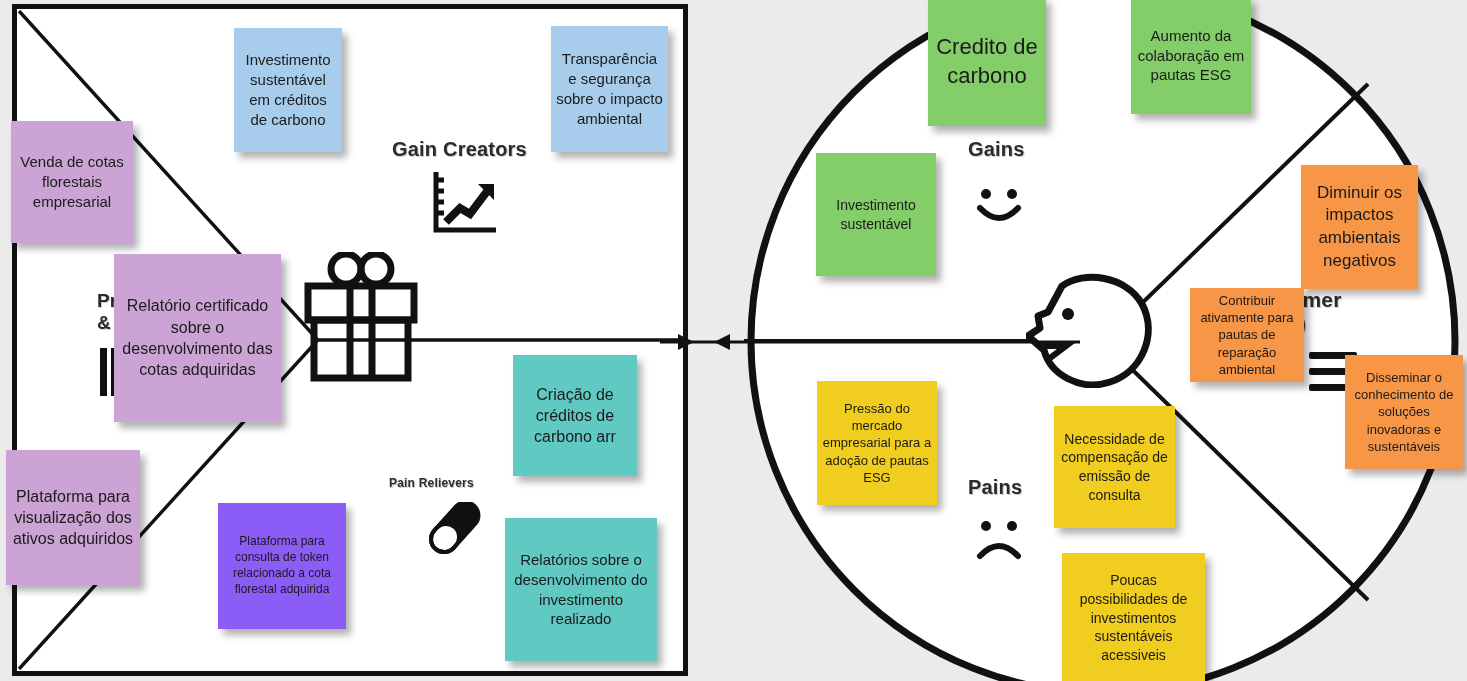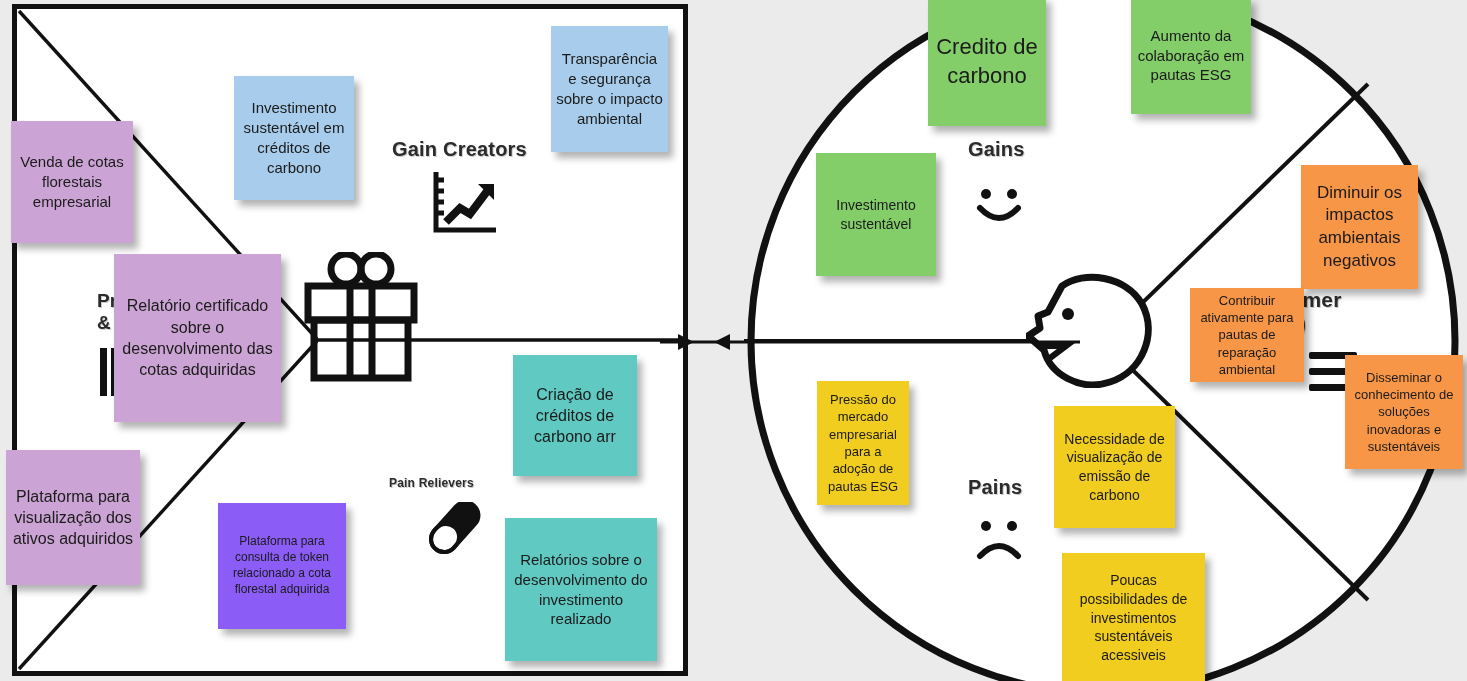--- a/index.html
+++ b/index.html
@@ -168,21 +168,21 @@
 
   <div class="sec-label" style="left:1242px; top:288px; font-size:21px;">Customer</div>
   <div class="sec-label" style="left:1242px; top:312px; font-size:21px;">Job(s)</div>
 
   <svg id="mid-arrow" viewBox="0 0 420 90">
     <line x1="0" y1="42" x2="420" y2="42" stroke="#111" stroke-width="3"></line>
     <polygon points="18,34 34,42 18,50" fill="#111"></polygon>
     <polygon points="70,34 54,42 70,50" fill="#111"></polygon>
   </svg>
 
-  <div class="note" id="n-blue-1" style="left:234px; top:28px; width:120px; height:124px; background:#a8cdec; font-size:15px;margin-top:48px;">
+  <div class="note" id="n-blue-1" style="left:234px; top:28px; width:108px; height:124px; background:#a8cdec; font-size:15px;">
     <span>Investimento sustentável em créditos de carbono</span>
   </div>
 
   <div class="note" id="n-blue-2" style="left:551px; top:26px; width:117px; height:126px; background:#a8cdec; font-size:15px;">
     <span>Transparência e segurança sobre o impacto ambiental</span>
   </div>
 
   <div class="note" id="n-purple-1" style="left:11px; top:121px; width:122px; height:122px; background:#cba3d4; font-size:15px;">
     <span>Venda de cotas florestais empresarial</span>
   </div>
@@ -224,25 +224,25 @@
   </div>
 
   <div class="note" id="n-orange-2" style="left:1190px; top:288px; width:114px; height:94px; background:#f79646; font-size:13px;">
     <span>Contribuir ativamente para pautas de reparação ambiental</span>
   </div>
 
   <div class="note" id="n-orange-3" style="left:1345px; top:355px; width:118px; height:114px; background:#f79646; font-size:13px;">
     <span>Disseminar o conhecimento de soluções inovadoras e sustentáveis</span>
   </div>
 
-  <div class="note" id="n-yellow-1" style="left:817px; top:381px; width:92px; height:124px; background:#f0cd1e; font-size:13px;">
+  <div class="note" id="n-yellow-1" style="left:817px; top:381px; width:120px; height:124px; background:#f0cd1e; font-size:13px;">
     <span>Pressão do mercado empresarial para a adoção de pautas ESG</span>
   </div>
 
   <div class="note" id="n-yellow-2" style="left:1054px; top:406px; width:121px; height:122px; background:#f0cd1e; font-size:14px;">
-    <span>Necessidade de visualização de emissão de carbono</span>
+    <span>Necessidade de compensação de emissão de consulta</span>
   </div>
 
   <div class="note" id="n-yellow-3" style="left:1062px; top:553px; width:143px; height:130px; background:#f0cd1e; font-size:14px;">
     <span>Poucas possibilidades de investimentos sustentáveis acessiveis</span>
   </div>
 
 </div>
 
 </body></html>

